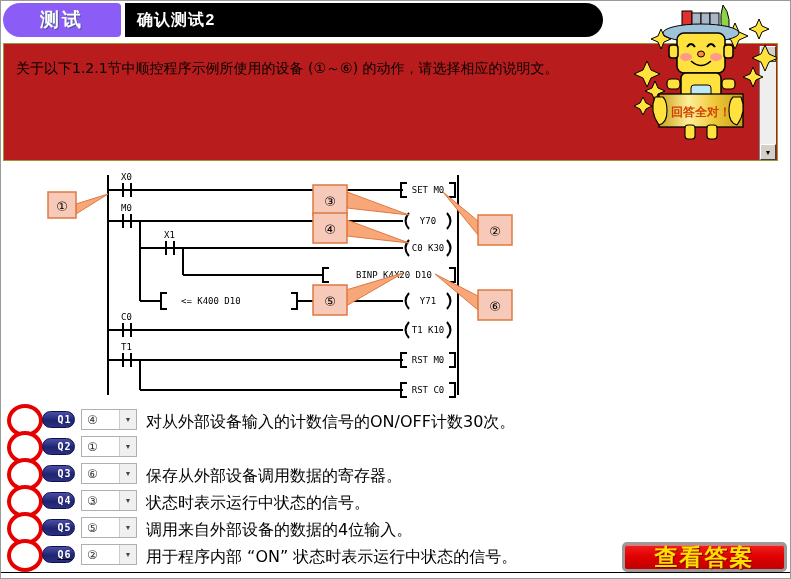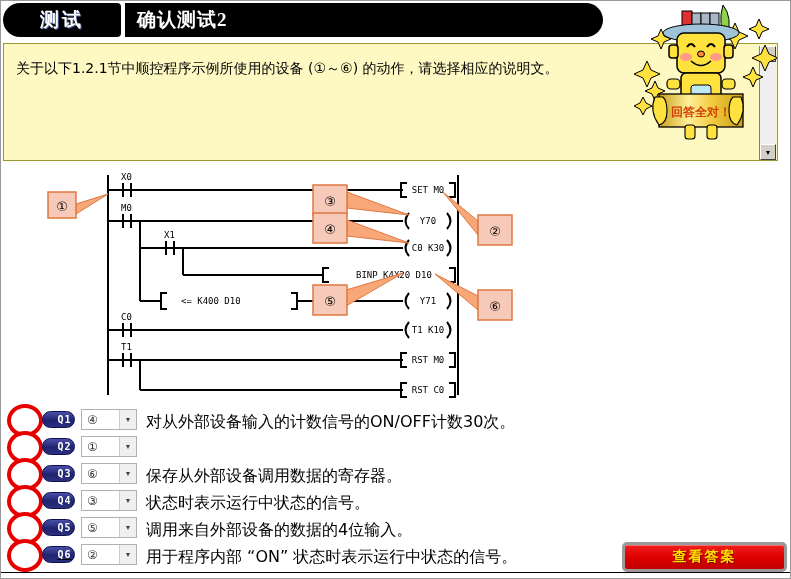--- a/index.html
+++ b/index.html
@@ -18,45 +18,45 @@
     overflow: hidden;
   }
 
   
   #header {
     position: absolute; left: 0; top: 0; width: 789px; height: 38px;
     background: #ffffff;
   }
   #tab-test {
     position: absolute; left: 2px; top: 2px; width: 118px; height: 34px;
-    background: #000000;
+    background: #8b5cf6;
     border-radius: 17px 4px 4px 17px;
     display: flex; align-items: center; justify-content: center;
   }
   #tab-test-label {
     color: #ffffff; font-size: 19px; font-weight: bold;
     letter-spacing: 3px; text-shadow: 1px 1px 0 #4a5a92;
     font-family: "DejaVu Sans", sans-serif;
   }
   #tab-title {
     position: absolute; left: 124px; top: 2px; width: 478px; height: 34px;
     background: #000000;
     border-radius: 0 17px 17px 0;
     display: flex; align-items: center;
     padding-left: 12px;
   }
   #tab-title-label {
-    color: #ffffff; font-size: 19px; font-weight: bold; letter-spacing: 1px;
-    font-family: Liberation Serif, serif;
+    color: #ffffff; font-size: 16px; font-weight: bold; letter-spacing: 1px;
+    font-family: Liberation Mono, monospace;
   }
 
   
   #instruction-panel {
     position: absolute; left: 2px; top: 42px; width: 775px; height: 118px;
-    background: #fef9c3;
+    background: #b91c1c;
     border: 1px solid #999933;
     padding-left: 27px;
   }
   #instruction-text {
     position: absolute; left: 12px; top: 14px; width: 690px;
     font-size: 14px; color: #000000; line-height: 1.5;
     font-family: "DejaVu Sans", sans-serif;
   }
   #instruction-scrollbar {
     position: absolute; right: 2px; top: 2px; width: 16px; height: 114px;
@@ -137,21 +137,21 @@
   
   #answer-button {
     position: absolute; left: 621px; top: 541px; width: 165px; height: 30px;
     background: linear-gradient(180deg,#f02020 0%, #e00000 50%, #c00000 100%);
     border: 3px solid #9a9a9a;
     border-radius: 5px;
     display: flex; align-items: center; justify-content: center;
     box-shadow: inset 0 1px 0 rgba(255,255,255,.35);
   }
   #answer-button-label {
-    color: #ffe000; font-size: 14px; font-weight: bold; letter-spacing: 2px;
+    color: #ffe000; font-size: 23px; font-weight: bold; letter-spacing: 2px;
     text-shadow: 1px 1px 0 #800000;
     font-family: "DejaVu Sans", sans-serif;
   }
   #footer-rule {
     position: absolute; left: 0; top: 571px; width: 789px; height: 1px;
     background: #000000;
   }
 </style>
 </head>
 <body>

